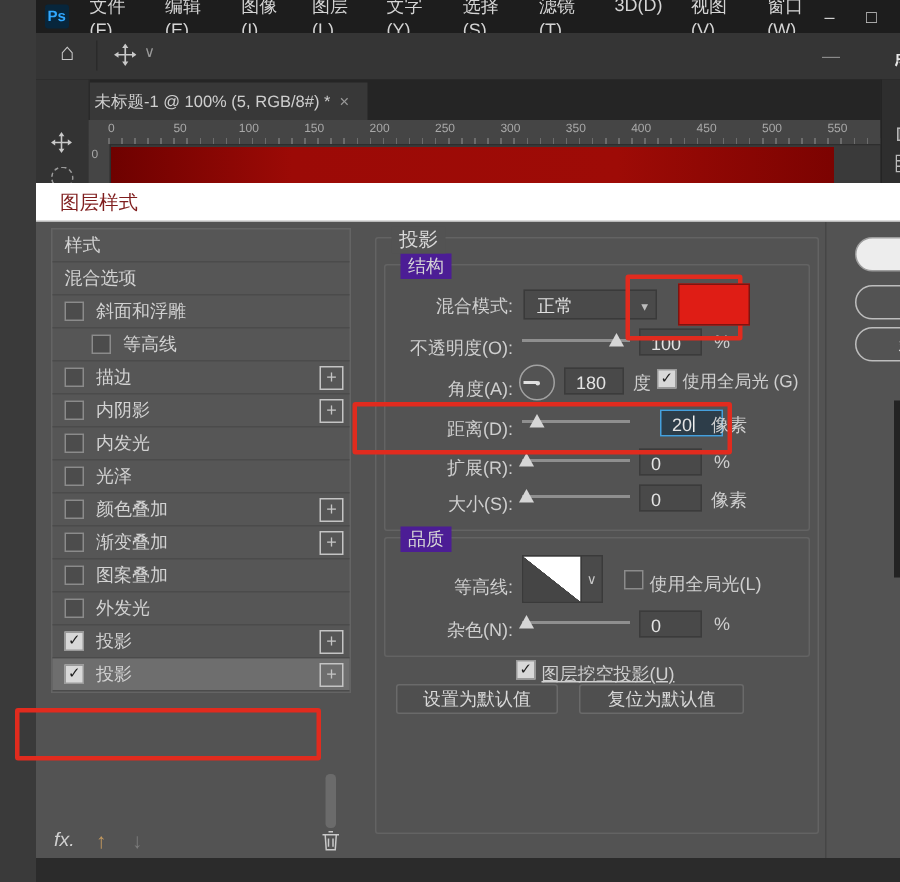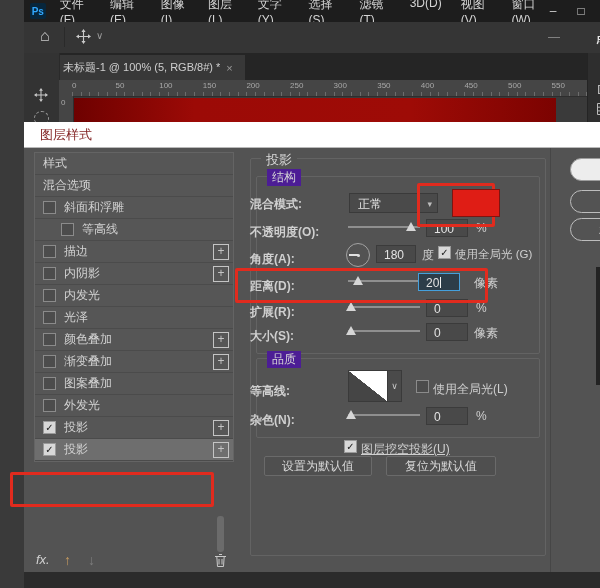--- a/index.html
+++ b/index.html
@@ -68,21 +68,21 @@
   .scroll-thumb{position:absolute;left:193px;top:368px;width:7px;height:36px;background:#6b6b6b;border-radius:3px;}
   .fx-row{position:absolute;left:12px;top:404px;width:196px;height:18px;}
   .fx-label{position:absolute;left:0;top:0;font-style:italic;font-size:13px;color:#d0d0d0;}
   .arrow-up{position:absolute;left:28px;top:0;color:#c59a5f;font-size:14px;font-weight:bold;}
   .arrow-down{position:absolute;left:52px;top:0;color:#7d7d7d;font-size:14px;font-weight:bold;}
   .trash{position:absolute;left:178px;top:1px;}
   
   .fieldset{position:absolute;border:1px solid #636363;border-radius:2px;}
   .fieldset>.legend{position:absolute;top:-8px;left:10px;background:#4c1d95;padding:0 5px;color:#d6d6d6;}
   .shadow-title{position:absolute;left:237px;top:3px;color:#d8d8d8;font-size:13px;background:#535353;padding:0 5px;z-index:2;}
-  .row-label{position:absolute;color:#cfcfcf;font-weight:bold;}
+  .row-label{position:absolute;text-align:right;color:#cfcfcf;}
   .dropdown{position:absolute;background:#4a4a4a;border:1px solid #3a3a3a;height:20px;line-height:20px;
             padding-left:8px;box-sizing:border-box;color:#e0e0e0;}
   .dropdown .dd-arrow{position:absolute;right:5px;top:0;color:#bdbdbd;font-size:9px;}
   .valbox{position:absolute;width:42px;height:18px;background:#494949;border:1px solid #3b3b3b;
           line-height:18px;padding-left:7px;box-sizing:border-box;color:#e3e3e3;}
   .valbox.focus{background:#2d3d49;border:1px solid var(--focus,#45a0dd);}
   .caret{display:inline-block;width:1px;height:11px;background:#f0f0f0;vertical-align:-1px;margin-left:1px;}
   .unit{position:absolute;color:#cfcfcf;}
   .slider{position:absolute;height:14px;}
   .slider .track{position:absolute;left:0;right:0;top:6px;height:2px;background:#8f8f8f;}
@@ -286,21 +286,21 @@
     <div class="valbox" style="left:352px;top:97px;width:40px;">180</div>
     <span class="unit" style="left:398px;top:99px;">度</span>
     <span class="cb on" style="position:absolute;left:414px;top:98px;">✓</span>
     <span class="unit" style="left:431px;top:99px;font-size:11.5px;">使用全局光 (G)</span>
 
     <span class="row-label" style="left:226px;top:130px;width:92px;">距离(D):</span>
     <div class="slider" style="left:324px;top:126px;width:72px;">
       <span class="track"></span>
         <span class="thumb" style="left:5px;"></span>
     </div>
-    <div class="valbox focus" style="left:394px;top:125px;">
+    <div class="valbox focus" style="left:416px;top:125px;">
       <span>20</span><span class="caret"></span>
     </div>
     <span class="unit" style="left:450px;top:127px;">像素</span>
 
     <span class="row-label" style="left:226px;top:156px;width:92px;">扩展(R):</span>
     <div class="slider" style="left:324px;top:152px;width:72px;">
       <span class="track"></span>
         <span class="thumb" style="left:-2px;"></span>
     </div>
     <div class="valbox" style="left:402px;top:151px;">0</div>

